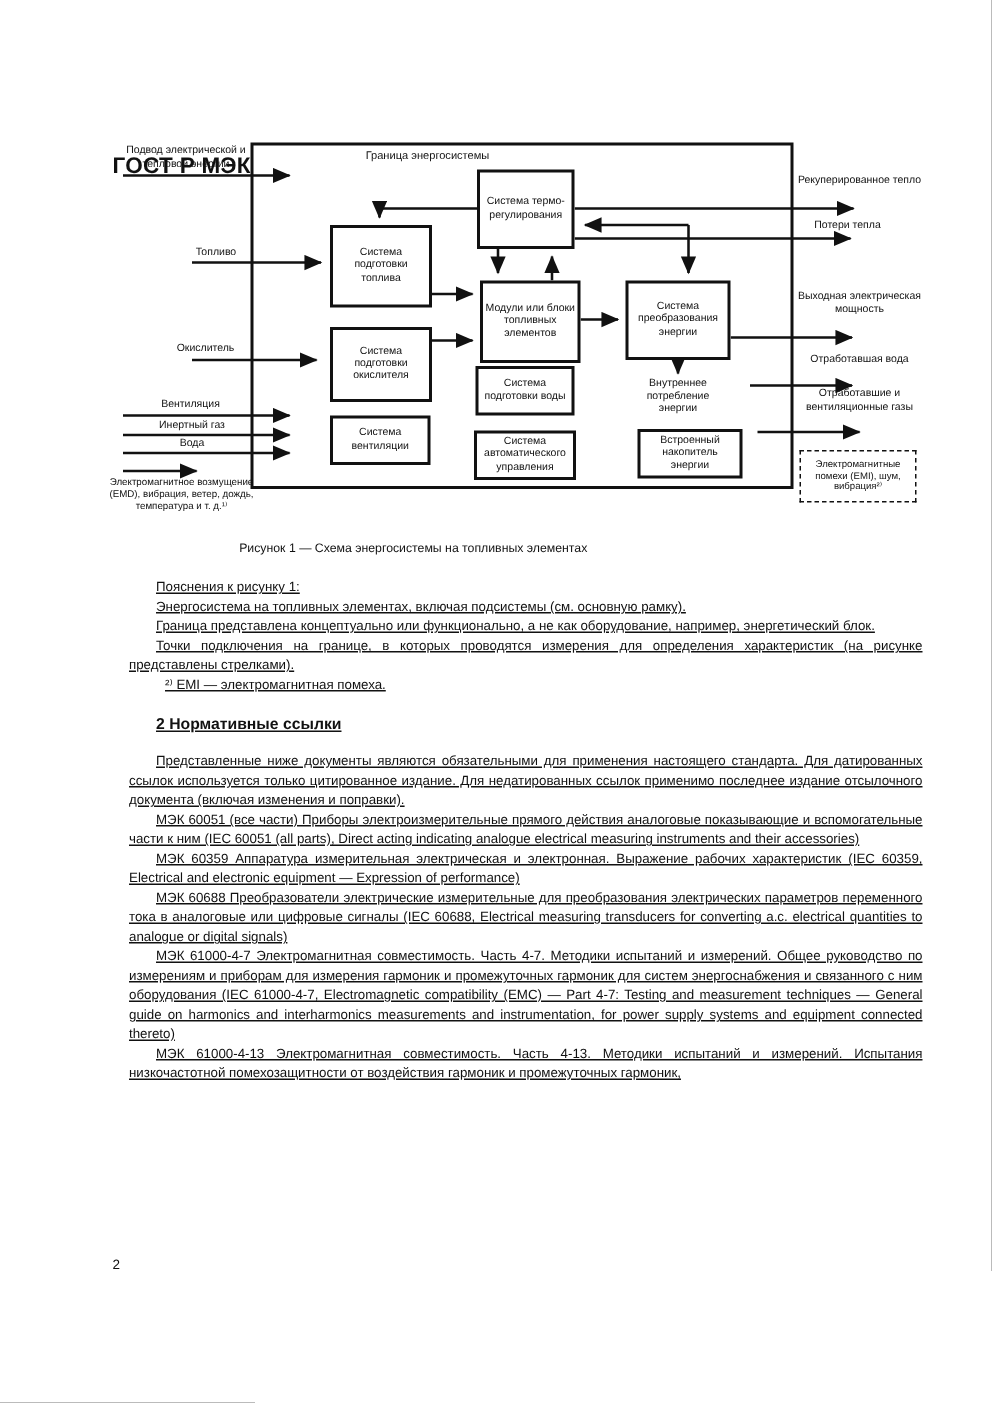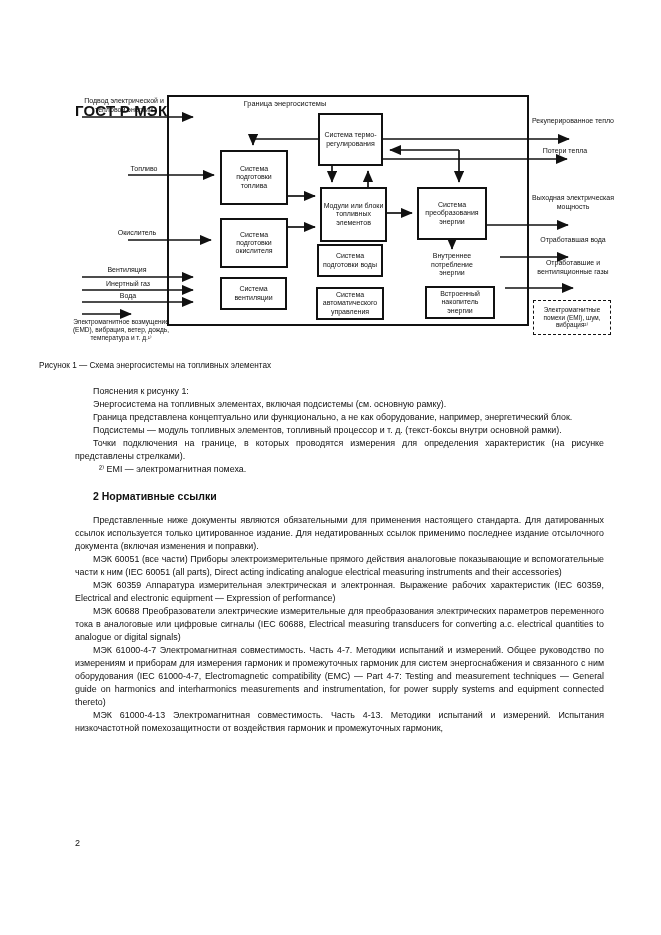--- a/index.html
+++ b/index.html
@@ -13,23 +13,23 @@
   .fig{position:absolute;left:0;top:0;width:661px;height:360px;}
   .boundary{position:absolute;left:167px;top:95px;width:362px;height:231px;border:2px solid #111;box-sizing:border-box;z-index:1;background:#fff;}
   .fig svg{position:absolute;left:0;top:0;z-index:2;}
   .fbox{position:absolute;border:2px solid #111;background:#fff;box-sizing:border-box;
         display:flex;align-items:center;justify-content:center;text-align:center;
         font-size:7px;line-height:8.3px;z-index:3;padding:1px;}
   .fbox.dashed{border:1.5px dashed #111;font-size:6.4px;line-height:7.8px;}
   .flabel{position:absolute;text-align:center;font-size:7px;line-height:8.5px;z-index:3;}
   .flabel.small{font-size:6.5px;line-height:8px;}
   .btitle{position:absolute;left:225px;top:99px;width:120px;text-align:center;font-size:7.4px;z-index:3;}
-  .caption{position:absolute;left:0;top:361px;width:551px;text-align:left;font-size:8.2px;z-index:3;margin-left:39px;}
+  .caption{position:absolute;left:0;top:361px;width:551px;text-align:center;font-size:8.2px;z-index:3;}
   
-  .textcol{position:absolute;left:75px;top:385px;width:529px;font-size:8.9px;line-height:13px;text-align:justify;}
+  .textcol{position:absolute;left:86px;top:385px;width:529px;font-size:8.9px;line-height:13px;text-align:justify;text-decoration:underline;}
   .textcol p{margin:0;text-indent:18px;}
   .textcol p.fn{text-indent:24px;}
   .sec-title{font-size:10.5px;font-weight:bold;margin:14px 0 11px 0;text-indent:18px;text-align:left;}
   .page-num{position:absolute;left:75px;top:838px;font-size:9px;}
 </style>
 </head>
 <body>
 
 <div class="page">
 
@@ -106,21 +106,20 @@
     <div class="flabel" style="left:531px;top:236px;width:84px;">Отработавшая вода</div>
     <div class="flabel" style="left:529px;top:259px;width:88px;">Отработавшие и вентиляционные газы</div>
 
     <div class="caption">Рисунок 1 — Схема энергосистемы на топливных элементах</div>
   </div>
 
   <div class="textcol">
     <p>Пояснения к рисунку 1:</p>
     <p>Энергосистема на топливных элементах, включая подсистемы (см. основную рамку).</p>
     <p>Граница представлена концептуально или функционально, а не как оборудование, например, энергетический блок.</p>
-    <p>Подсистемы — модуль топливных элементов, топливный процессор и т. д. (текст-боксы внутри основной рамки).</p>
     <p>Точки подключения на границе, в которых проводятся измерения для определения характеристик (на рисунке представлены стрелками).</p>
     <p class="fn">²⁾ EMI — электромагнитная помеха.</p>
 
     <div class="sec-title">2 Нормативные ссылки</div>
 
     <p>Представленные ниже документы являются обязательными для применения настоящего стандарта. Для датированных ссылок используется только цитированное издание. Для недатированных ссылок применимо последнее издание отсылочного документа (включая изменения и поправки).</p>
     <p>МЭК 60051 (все части) Приборы электроизмерительные прямого действия аналоговые показывающие и вспомогательные части к ним (IEC 60051 (all parts), Direct acting indicating analogue electrical measuring instruments and their accessories)</p>
     <p>МЭК 60359 Аппаратура измерительная электрическая и электронная. Выражение рабочих характеристик (IEC 60359, Electrical and electronic equipment — Expression of performance)</p>
     <p>МЭК 60688 Преобразователи электрические измерительные для преобразования электрических параметров переменного тока в аналоговые или цифровые сигналы (IEC 60688, Electrical measuring transducers for converting a.c. electrical quantities to analogue or digital signals)</p>
     <p>МЭК 61000-4-7 Электромагнитная совместимость. Часть 4-7. Методики испытаний и измерений. Общее руководство по измерениям и приборам для измерения гармоник и промежуточных гармоник для систем энергоснабжения и связанного с ним оборудования (IEC 61000-4-7, Electromagnetic compatibility (EMC) — Part 4-7: Testing and measurement techniques — General guide on harmonics and interharmonics measurements and instrumentation, for power supply systems and equipment connected thereto)</p>

